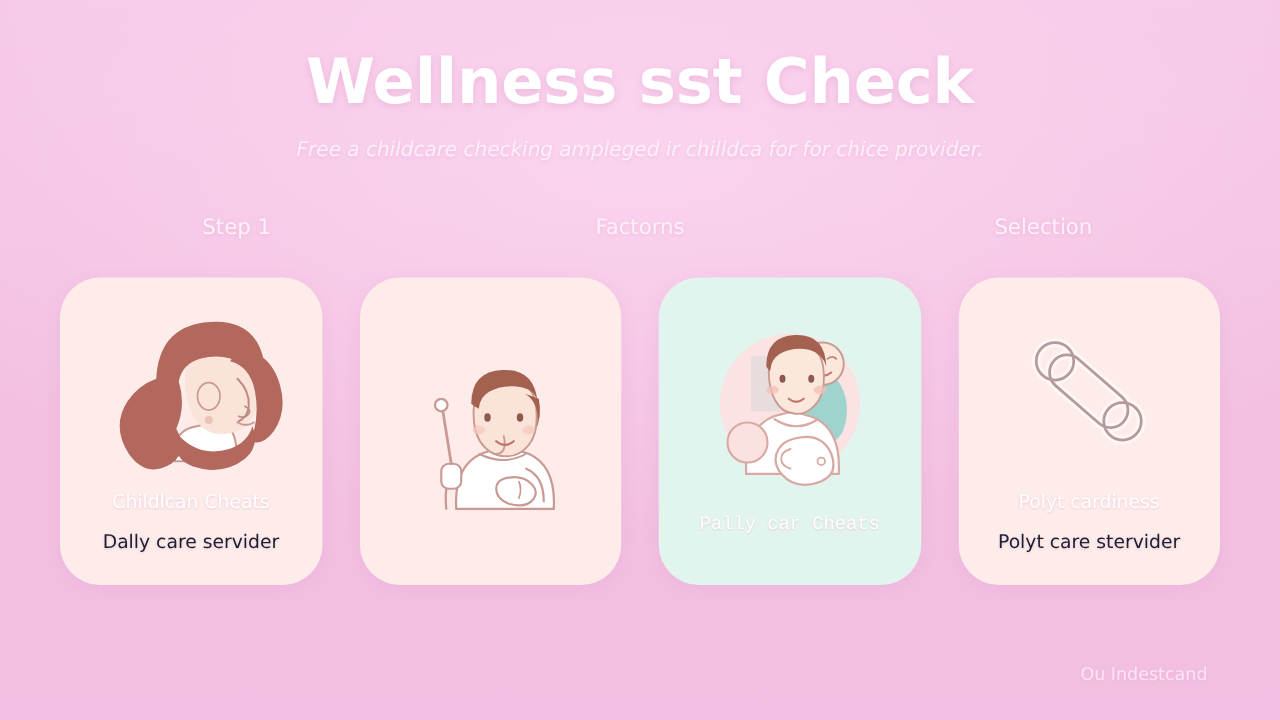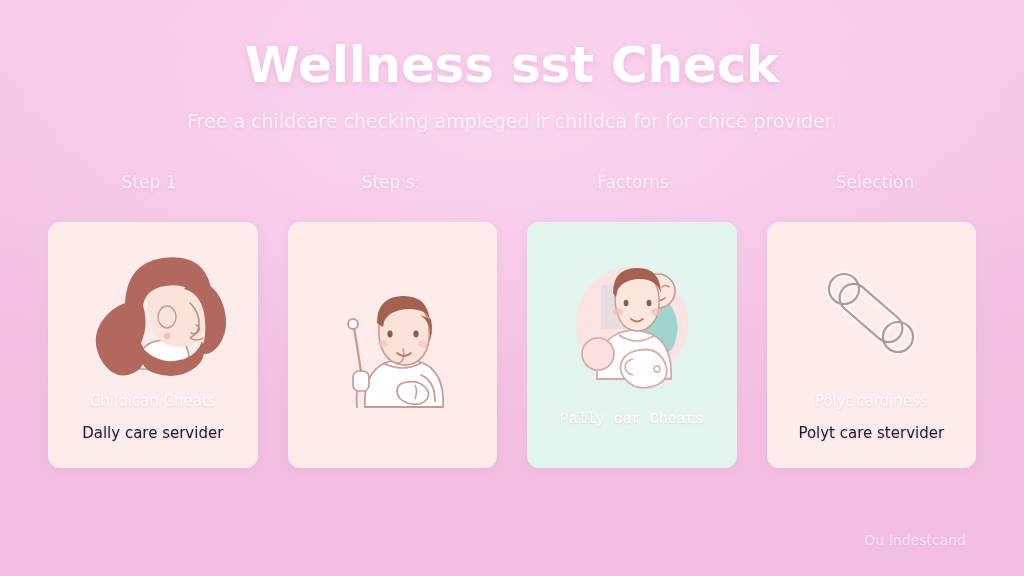--- a/index.html
+++ b/index.html
@@ -21,44 +21,45 @@
   .page-title {
     position:absolute; left:0; right:0; top:36px;
     text-align:center;
     font-size:50px; font-weight:bold; color:#ffffff;
     letter-spacing:-0.2px;
     text-shadow:0 2px 6px rgba(224,150,200,0.45);
   }
   .page-subtitle {
     position:absolute; left:0; right:0; top:110px;
     text-align:center;
-    font-size:19px; color:#fdf2fa;
+    font-size:16px; color:#fdf2fa;
     opacity:0.92;
     text-shadow:0 1px 3px rgba(224,150,200,0.35);
+    font-style:italic;
   }
 
   
   .steps-row {
     position:absolute; left:48px; top:172px; width:928px;
     display:flex; gap:40px;
   }
   .step-label {
     flex:1 1 0; text-align:center;
     font-size:17px; color:#fdf0f8; font-weight:normal;
     text-shadow:0 1px 3px rgba(222,145,197,0.35);
   }
 
   
   .cards-row {
     position:absolute; left:48px; top:222px; width:928px; height:246px;
     display:flex; gap:30px;
   }
   .card {
     flex:1 1 0;
-    border-radius:12px;
+    border-radius:32px;
     background:#fdecea;
     position:relative;
     overflow:hidden;
     box-shadow:0 3px 12px rgba(214,140,190,0.16);
     display:flex; flex-direction:column;
   }
   .card.is-highlighted { background:#e1f5ee; }
 
   .card-art {
     flex:1 1 auto;
@@ -94,21 +95,20 @@
 </head>
 <body>
 
 <div class="stage">
 
   <h1 class="page-title">Wellness sst Check</h1>
   <p class="page-subtitle">Free a childcare checking ampleged ir chilldca for for chice provider.</p>
 
   <div class="steps-row">
     <div class="step-label">Step 1</div>
-    <div class="step-label">Step s:</div>
     <div class="step-label">Factorns</div>
     <div class="step-label">Selection</div>
   </div>
 
   <div class="cards-row">
 
     <div class="card" style="background: rgb(253, 236, 234);">
       <div class="card-art">
         <span>
           <svg width="150" height="140" viewBox="0 0 150 140">

